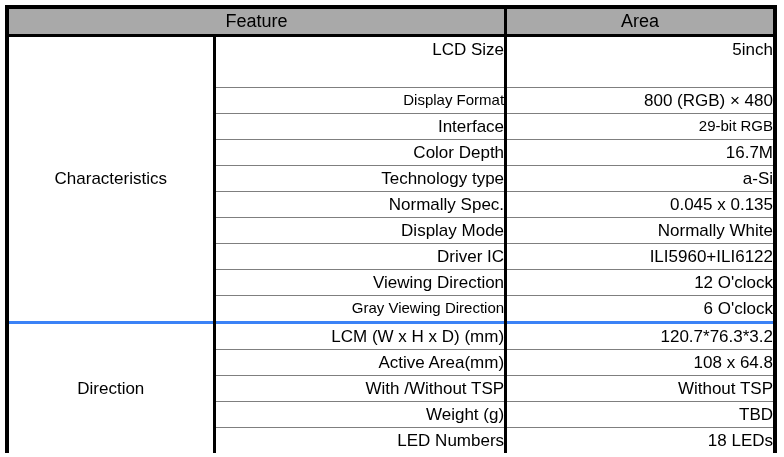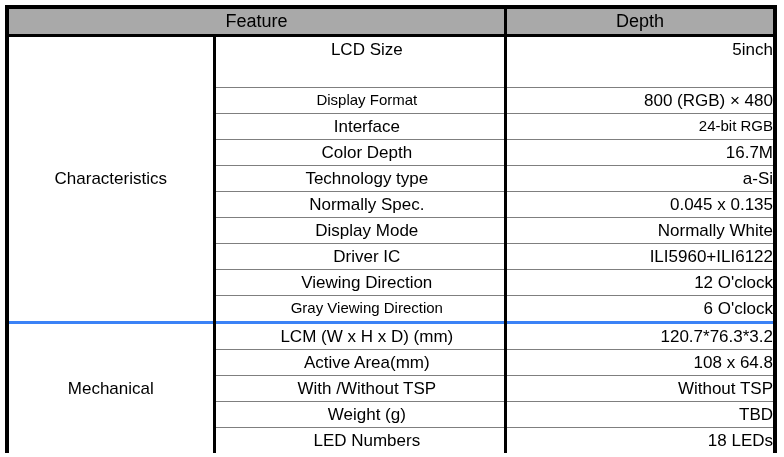--- a/index.html
+++ b/index.html
@@ -45,21 +45,21 @@
     font-size: 17px;
     padding: 0;
     vertical-align: middle;
     line-height: 1.25;
   }
   td.group-cell {
     text-align: center;
     border-right: 3px solid #000000;
   }
   td.feature-cell {
-    text-align: center;
+    text-align: right;
     padding-left: 14px;
     border-right: 3px solid #000000;
     border-bottom: 1px solid #7f7f7f;
     height: 25px;
   }
   td.spec-cell {
     text-align: right;
     border-bottom: 1px solid #7f7f7f;
     height: 25px;
   }
@@ -80,37 +80,37 @@
 <div class="canvas">
   <table class="spec-table">
     <colgroup>
       <col class="c-group">
       <col class="c-feature">
       <col class="c-spec">
     </colgroup>
     <thead>
       <tr>
         <th class="header-cell header-feature" colspan="2" style="background: rgb(169, 169, 169);">Feature</th>
-        <th class="header-cell" style="background: rgb(169, 169, 169);">Depth</th>
+        <th class="header-cell" style="background: rgb(169, 169, 169);">Area</th>
       </tr>
     </thead>
     <tbody>
 
     <tr class="tall-row">
           <td class="group-cell" rowspan="10">Characteristics</td>
           <td class="feature-cell">LCD Size</td>
           <td class="spec-cell">5inch</td>
         </tr>
         <tr>
           <td class="feature-cell fs-small">Display Format</td>
           <td class="spec-cell">800 (RGB) × 480</td>
         </tr>
         <tr>
           <td class="feature-cell">Interface</td>
-          <td class="spec-cell fs-small">24-bit RGB</td>
+          <td class="spec-cell fs-small">29-bit RGB</td>
         </tr>
         <tr>
           <td class="feature-cell">Color Depth</td>
           <td class="spec-cell">16.7M</td>
         </tr>
         <tr>
           <td class="feature-cell">Technology type</td>
           <td class="spec-cell">a-Si</td>
         </tr>
         <tr>
@@ -127,21 +127,21 @@
         </tr>
         <tr>
           <td class="feature-cell">Viewing Direction</td>
           <td class="spec-cell">12 O'clock</td>
         </tr>
         <tr>
           <td class="feature-cell fs-small">Gray Viewing Direction</td>
           <td class="spec-cell">6 O'clock</td>
         </tr>
         <tr class="section-start">
-          <td class="group-cell" rowspan="5">Mechanical</td>
+          <td class="group-cell" rowspan="5">Direction</td>
           <td class="feature-cell">LCM (W x H x D) (mm)</td>
           <td class="spec-cell">120.7*76.3*3.2</td>
         </tr>
         <tr>
           <td class="feature-cell">Active Area(mm)</td>
           <td class="spec-cell">108 x 64.8</td>
         </tr>
         <tr>
           <td class="feature-cell">With /Without TSP</td>
           <td class="spec-cell">Without TSP</td>

